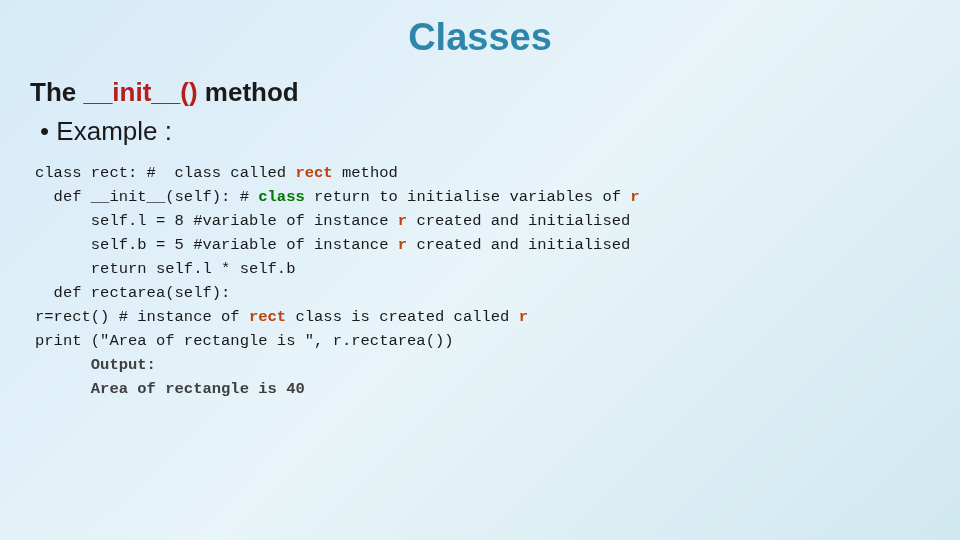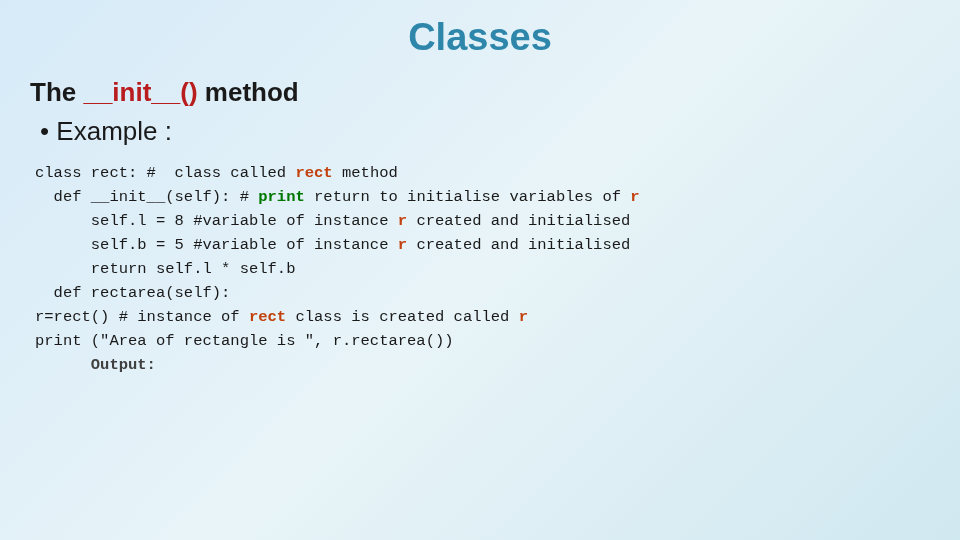--- a/index.html
+++ b/index.html
@@ -88,21 +88,21 @@
 
   <div class="bullet">• Example :</div>
 
   <div class="code-block">
 
     <div>
       <span>class rect: #&nbsp; class called </span><span class="red">rect</span><span> method</span>
     </div>
 
     <div>
-      <span>&nbsp;&nbsp;def __init__(self): # </span><span class="green">print</span><span> return to initialise variables of </span><span class="red">r</span>
+      <span>&nbsp;&nbsp;def __init__(self): # </span><span class="green">class</span><span> return to initialise variables of </span><span class="red">r</span>
     </div>
 
     <div>
       <span>&nbsp;&nbsp;&nbsp;&nbsp;&nbsp;&nbsp;self.l = 8 #variable of instance </span><span class="red">r</span><span> created and initialised</span>
     </div>
 
     <div>
       <span>&nbsp;&nbsp;&nbsp;&nbsp;&nbsp;&nbsp;self.b = 5 #variable of instance </span><span class="red">r</span><span> created and initialised</span>
     </div>
 
@@ -119,15 +119,18 @@
     </div>
 
     <div>
       <span>print ("Area of rectangle is ", r.rectarea())</span>
     </div>
 
     <div class="output-section">
       <span>&nbsp;&nbsp;&nbsp;&nbsp;&nbsp;&nbsp;Output:</span>
     </div>
 
+    <div class="output-section">
+      <span>&nbsp;&nbsp;&nbsp;&nbsp;&nbsp;&nbsp;Area of rectangle is 40</span>
+    </div>
 
   </div>
 </div>
 
 </body></html>

